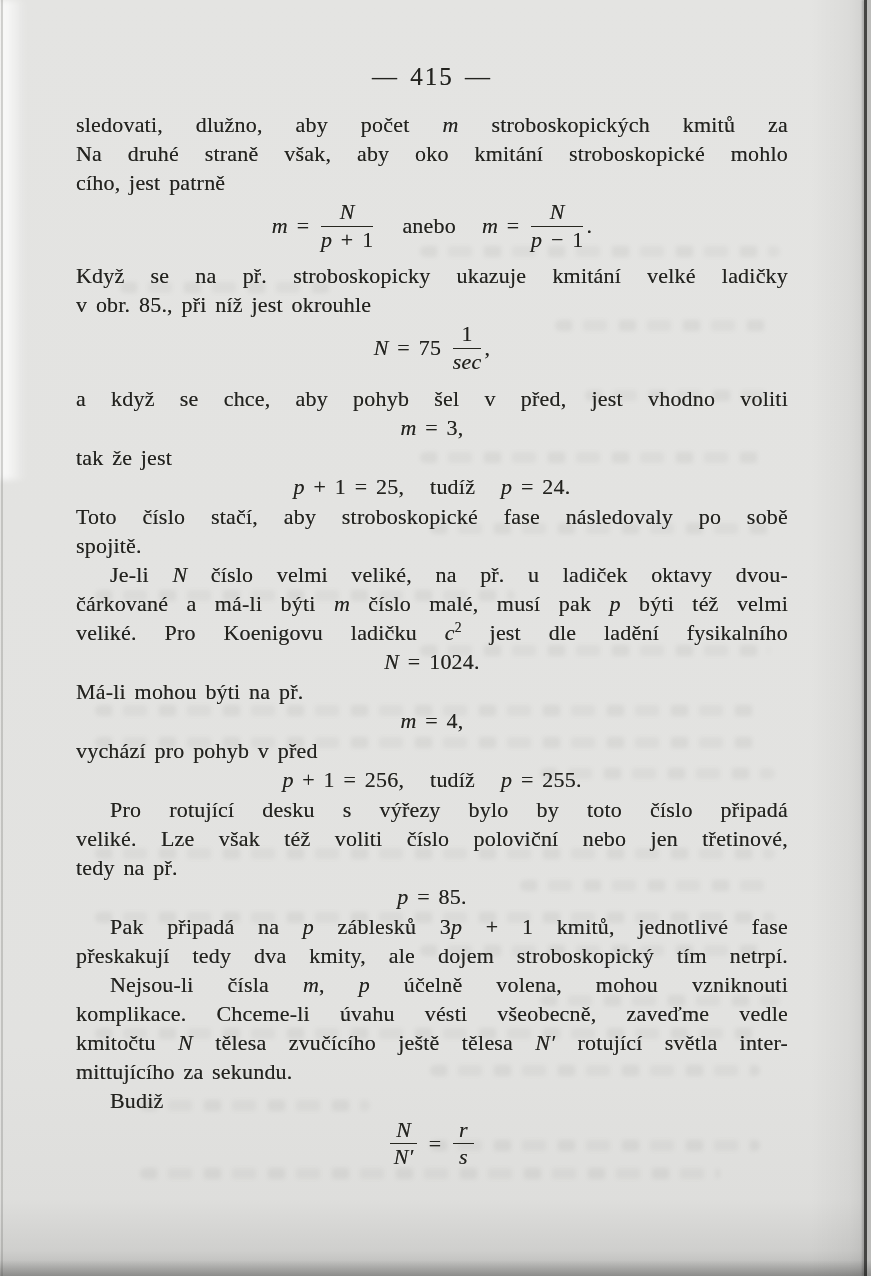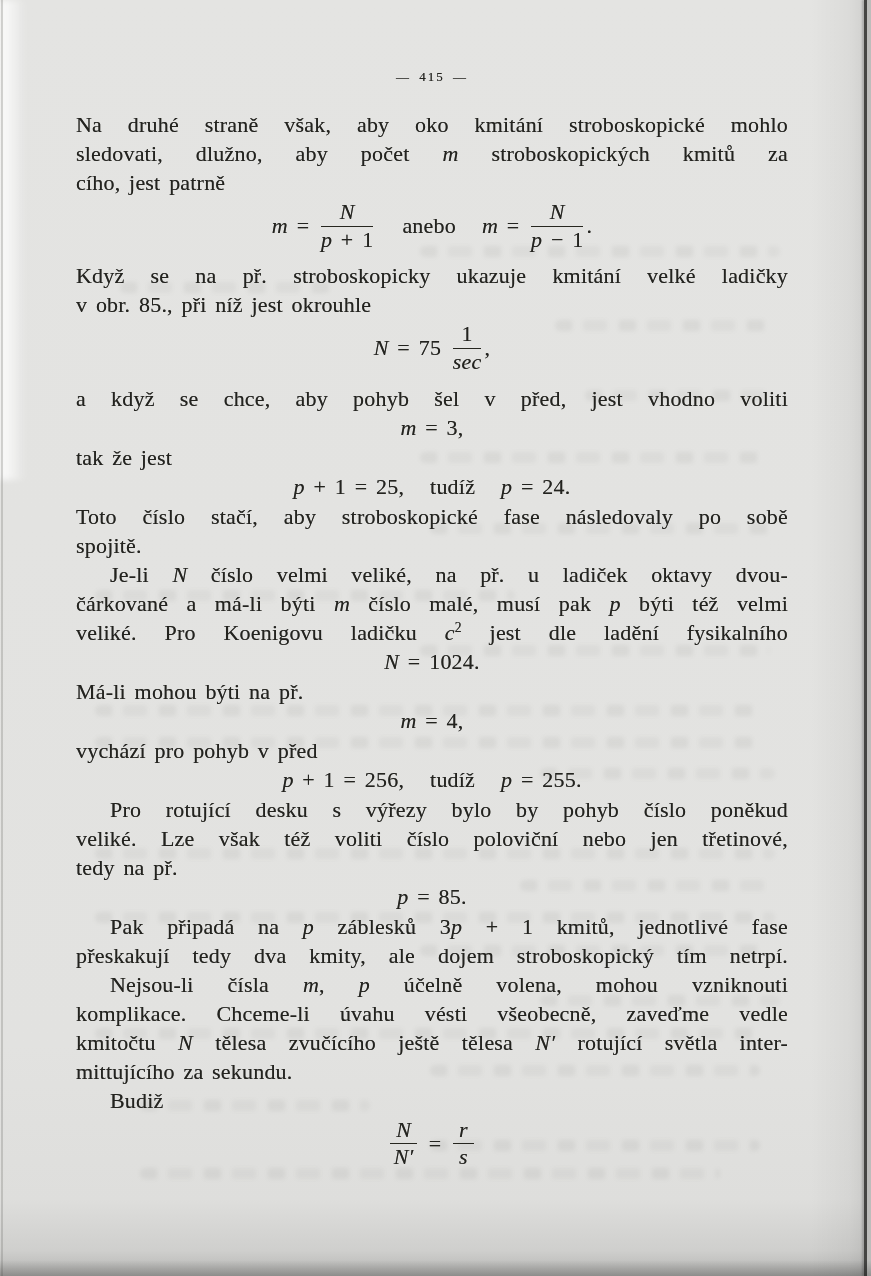--- a/index.html
+++ b/index.html
@@ -46,21 +46,21 @@
   }
   .content{
     position:absolute;left:76px;top:62px;width:712px;
     color:#23231f;z-index:3;
     font-size:22px;
     letter-spacing:0.2px;word-spacing:3px;
     text-shadow:0 0 0.5px rgba(30,30,28,0.55);
   }
   .pagenum{
     height:40px;line-height:30px;text-align:center;
-    letter-spacing:2px;margin-bottom:8px;font-size:13px;
+    letter-spacing:2px;margin-bottom:8px;font-size:25px;
   }
   .tline{height:29px;line-height:29px;white-space:nowrap;}
   .tline.just{white-space:normal;text-align:justify;text-align-last:justify;}
   .tline.ind{padding-left:34px;}
   .it{font-style:italic;}
   sup{font-size:0.62em;line-height:0;}
   .pad{margin:0 26px;}
   .formula{
     text-align:center;height:30px;line-height:30px;white-space:nowrap;
   }
@@ -101,42 +101,42 @@
   <div class="smudge" style="left:95px;top:1028px;width:660px;"></div>
   <div class="smudge" style="left:430px;top:1065px;width:330px;"></div>
   <div class="smudge" style="left:140px;top:1100px;width:230px;"></div>
   <div class="smudge" style="left:430px;top:1140px;width:330px;"></div>
   <div class="smudge" style="left:140px;top:1168px;width:580px;"></div>
 </div>
 
 <div class="content">
   <div class="pagenum">— 415 —</div>
   <div>
+      <div class="tline just"><span>sledovati, dlužno, aby počet </span><span class="it">m</span><span> stroboskopických kmitů za</span></div>
       <div class="tline just"><span>Na druhé straně však, aby oko kmitání stroboskopické mohlo</span></div>
-      <div class="tline just"><span>sledovati, dlužno, aby počet </span><span class="it">m</span><span> stroboskopických kmitů za</span></div>
       <div class="tline"><span>cího, jest patrně</span></div>
       <div class="formula tall"><span class="it">m</span><span> = </span><span class="frac"><span class="num"><span class="it">N</span></span><span class="den"><span class="it">p</span><span> + 1</span></span></span><span class="pad">anebo</span><span class="it">m</span><span> = </span><span class="frac"><span class="num"><span class="it">N</span></span><span class="den"><span class="it">p</span><span> − 1</span></span></span><span>.</span></div>
       <div class="tline just"><span>Když se na př. stroboskopicky ukazuje kmitání velké ladičky</span></div>
       <div class="tline"><span>v obr. 85., při níž jest okrouhle</span></div>
       <div class="formula tall"><span class="it">N</span><span> = 75 </span><span class="frac"><span class="num"><span>1</span></span><span class="den"><span class="it">sec</span></span></span><span>,</span></div>
       <div class="tline just"><span>a když se chce, aby pohyb šel v před, jest vhodno voliti</span></div>
       <div class="formula"><span class="it">m</span><span> = 3,</span></div>
       <div class="tline"><span>tak že jest</span></div>
       <div class="formula"><span class="it">p</span><span> + 1 = 25,</span><span class="pad">tudíž</span><span class="it">p</span><span> = 24.</span></div>
       <div class="tline just"><span>Toto číslo stačí, aby stroboskopické fase následovaly po sobě</span></div>
       <div class="tline"><span>spojitě.</span></div>
       <div class="tline just ind"><span>Je-li </span><span class="it">N</span><span> číslo velmi veliké, na př. u ladiček oktavy dvou-</span></div>
       <div class="tline just"><span>čárkované a má-li býti </span><span class="it">m</span><span> číslo malé, musí pak </span><span class="it">p</span><span> býti též velmi</span></div>
       <div class="tline just"><span>veliké. Pro Koenigovu ladičku </span><span class="it">c</span><sup>2</sup><span> jest dle ladění fysikalního</span></div>
       <div class="formula"><span class="it">N</span><span> = 1024.</span></div>
       <div class="tline"><span>Má-li mohou býti na př.</span></div>
       <div class="formula"><span class="it">m</span><span> = 4,</span></div>
       <div class="tline"><span>vychází pro pohyb v před</span></div>
       <div class="formula"><span class="it">p</span><span> + 1 = 256,</span><span class="pad">tudíž</span><span class="it">p</span><span> = 255.</span></div>
-      <div class="tline just ind"><span>Pro rotující desku s výřezy bylo by pohyb číslo poněkud</span></div>
+      <div class="tline just ind"><span>Pro rotující desku s výřezy bylo by toto číslo připadá</span></div>
       <div class="tline just"><span>veliké. Lze však též voliti číslo poloviční nebo jen třetinové,</span></div>
       <div class="tline"><span>tedy na př.</span></div>
       <div class="formula"><span class="it">p</span><span> = 85.</span></div>
       <div class="tline just ind"><span>Pak připadá na </span><span class="it">p</span><span> záblesků 3</span><span class="it">p</span><span> + 1 kmitů, jednotlivé fase</span></div>
       <div class="tline just"><span>přeskakují tedy dva kmity, ale dojem stroboskopický tím netrpí.</span></div>
       <div class="tline just ind"><span>Nejsou-li čísla </span><span class="it">m</span><span>, </span><span class="it">p</span><span> účelně volena, mohou vzniknouti</span></div>
       <div class="tline just"><span>komplikace. Chceme-li úvahu vésti všeobecně, zaveďme vedle</span></div>
       <div class="tline just"><span>kmitočtu </span><span class="it">N</span><span> tělesa zvučícího ještě tělesa </span><span class="it">N′</span><span> rotující světla inter-</span></div>
       <div class="tline"><span>mittujícího za sekundu.</span></div>
       <div class="tline ind"><span>Budiž</span></div>

